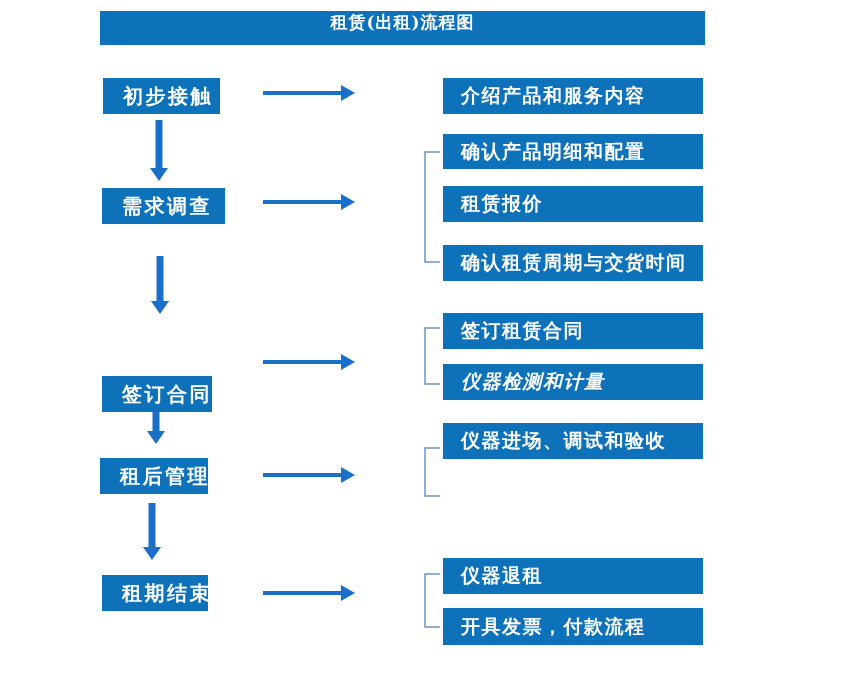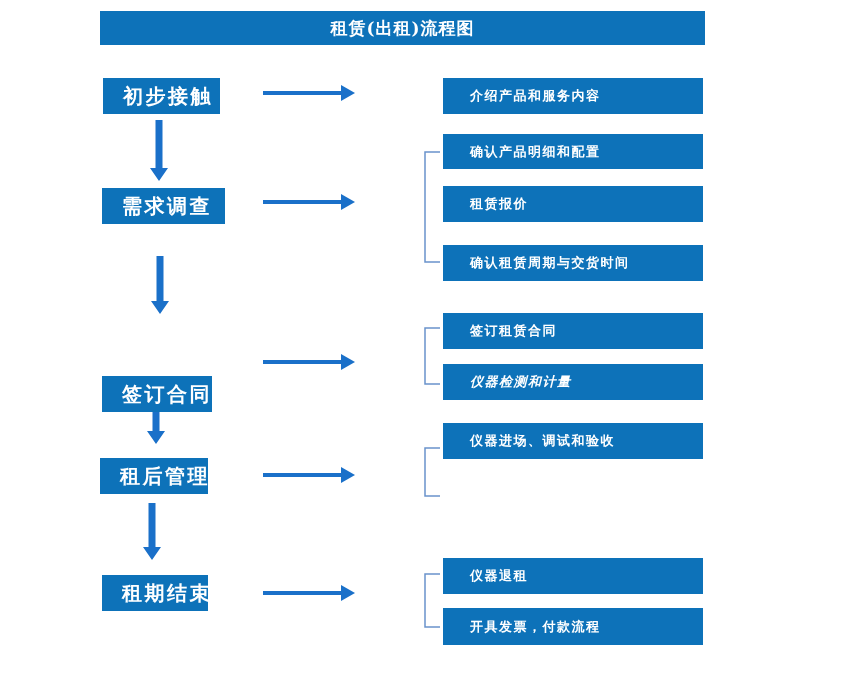--- a/index.html
+++ b/index.html
@@ -13,34 +13,34 @@
     position:relative;
     width:844px;height:688px;
     background:#ffffff;
     overflow:hidden;
     font-family:"DejaVu Serif","Liberation Serif",serif;
   }
   .title-bar{
     position:absolute;left:100px;top:11px;width:605px;height:34px;
     background:var(--box-blue);
     color:var(--text-white);
-    display:flex;align-items:center;justify-content:center;
+    display:flex;justify-content:center;
     font-weight:bold;font-size:17px;letter-spacing:1px;
   }
   .lbox,.rbox{
     position:absolute;
     background:var(--box-blue);
     color:var(--text-white);
     display:flex;align-items:center;
     font-weight:bold;
     white-space:nowrap;
     box-sizing:border-box;
   }
   .lbox{font-size:20px;letter-spacing:2.5px;padding-left:20px;}
-  .rbox{font-size:13px;letter-spacing:1.5px;padding-left:27px;}
+  .rbox{font-size:19px;letter-spacing:1.5px;padding-left:18px;}
   .connectors{position:absolute;left:0;top:0;pointer-events:none;}
   .arrow{fill:var(--arrow-blue);stroke:none;}
   .bracket{fill:none;stroke:var(--bracket-blue);stroke-width:1.5;}
 </style>
 </head>
 <body>
 
 <div class="canvas">
 
   <div class="title-bar">

